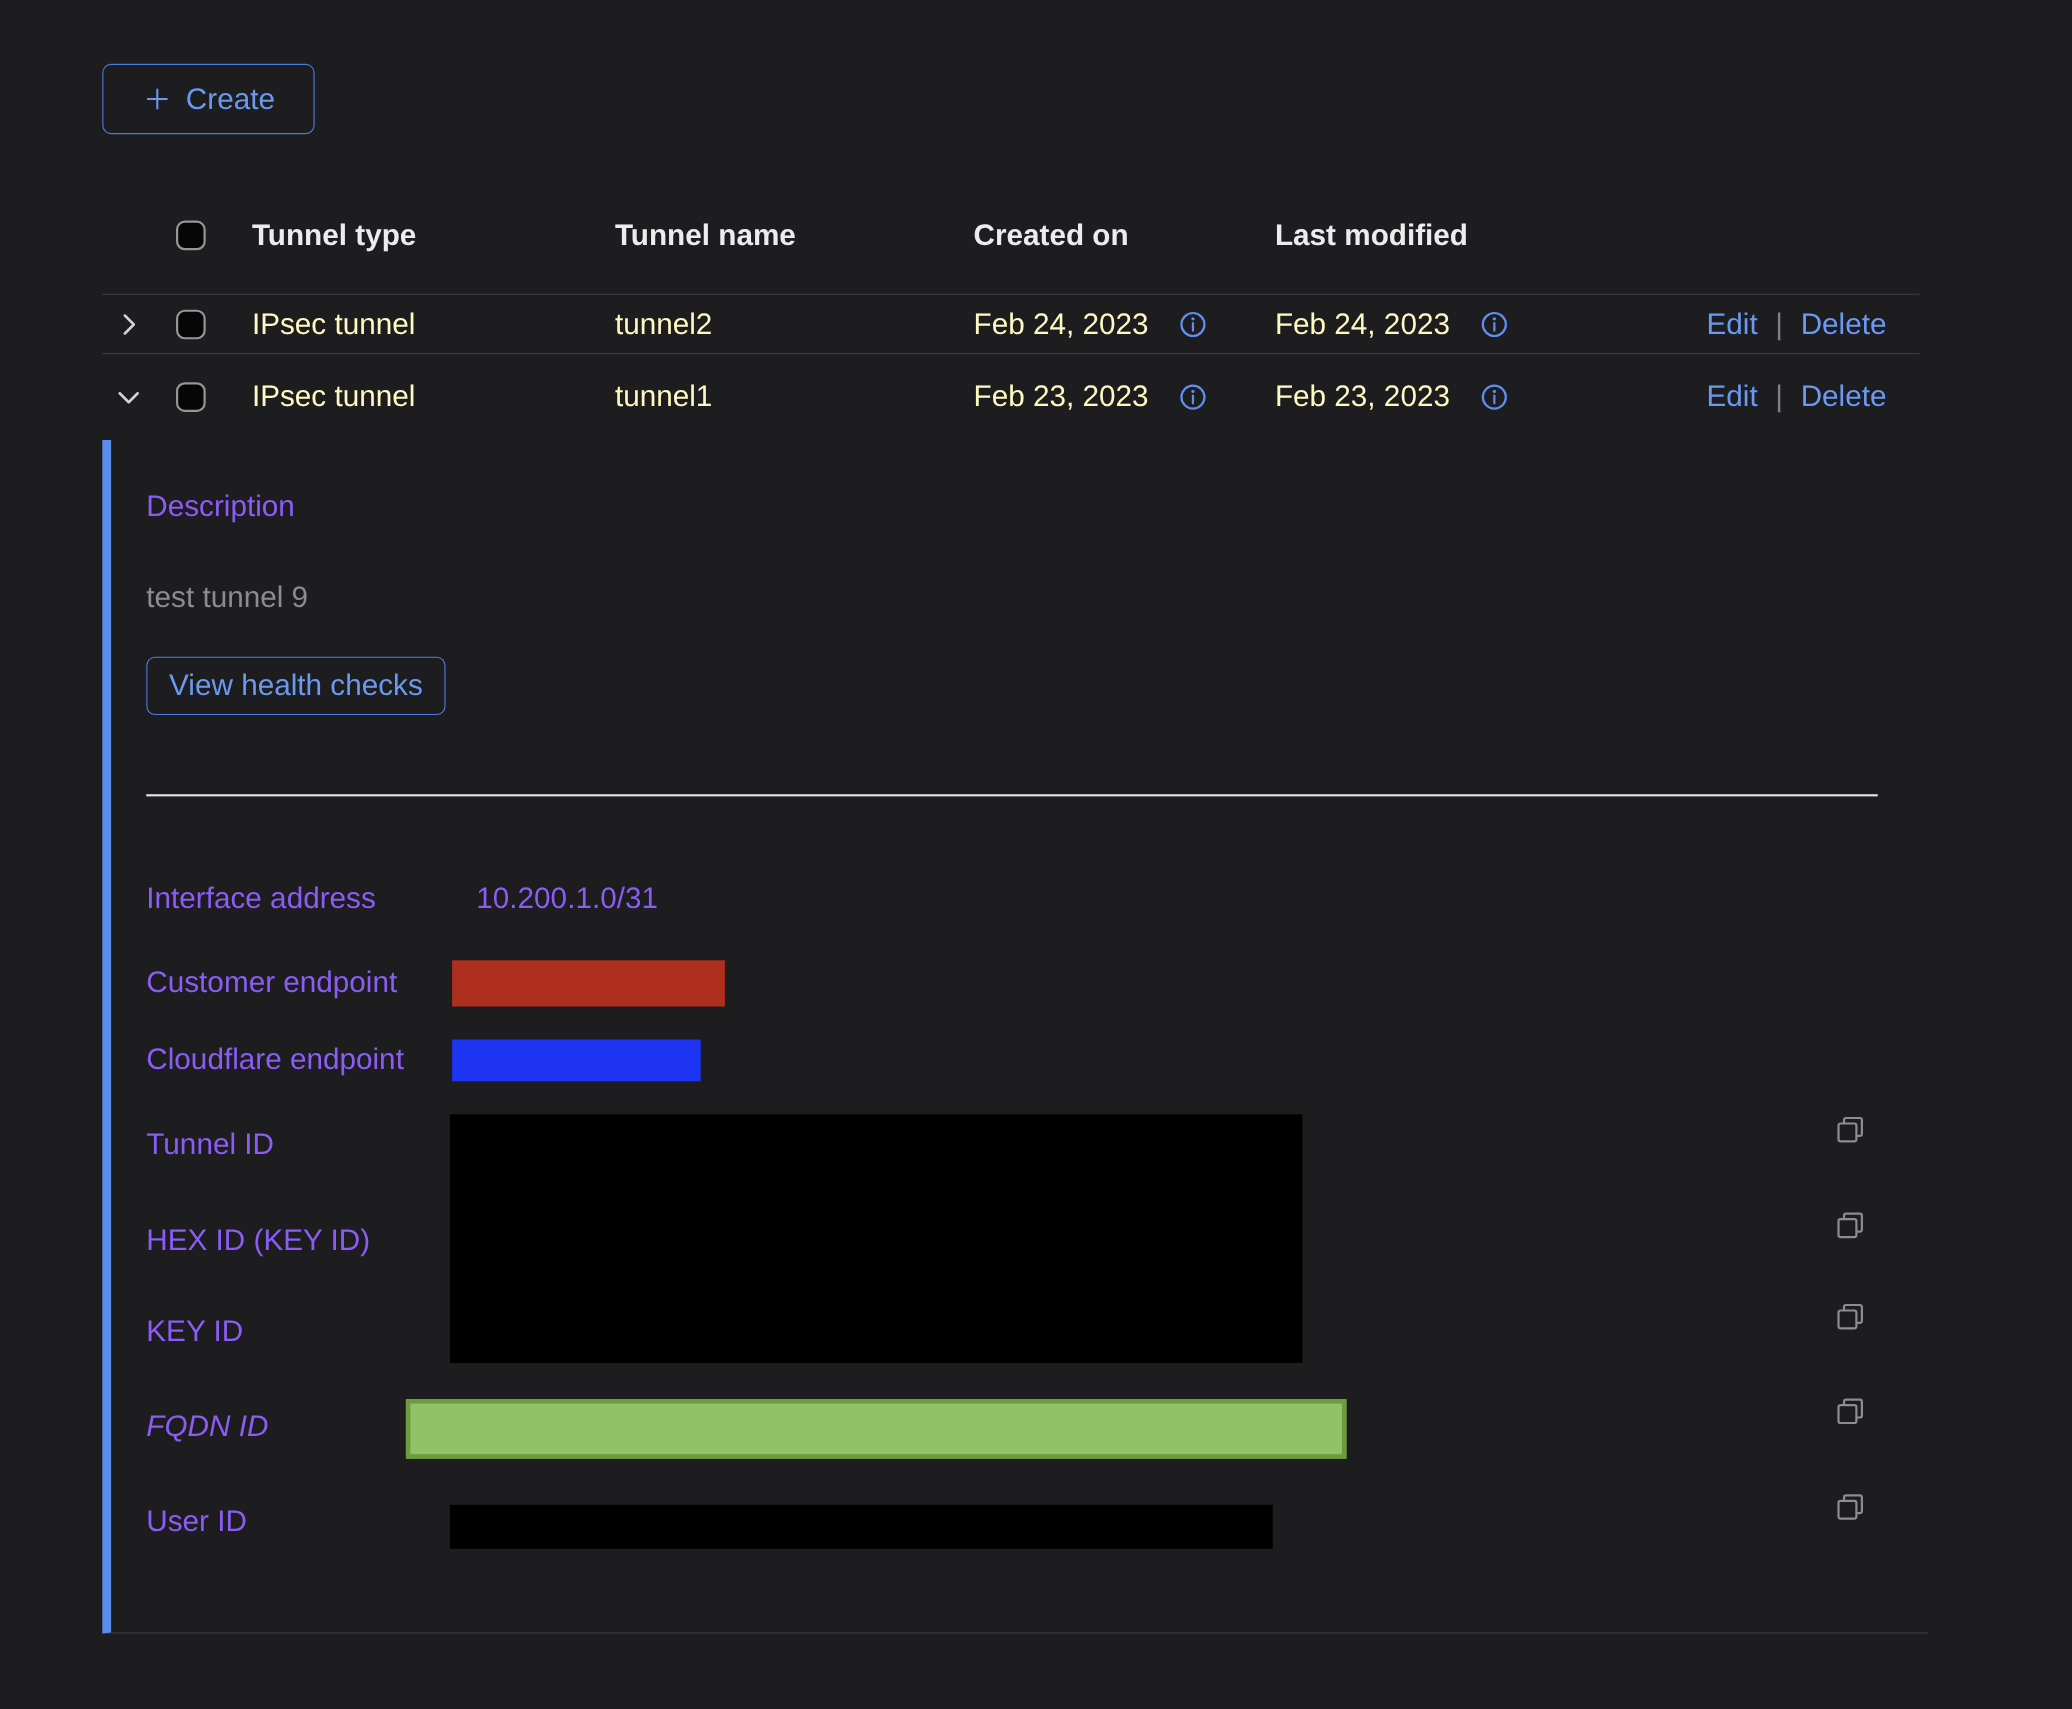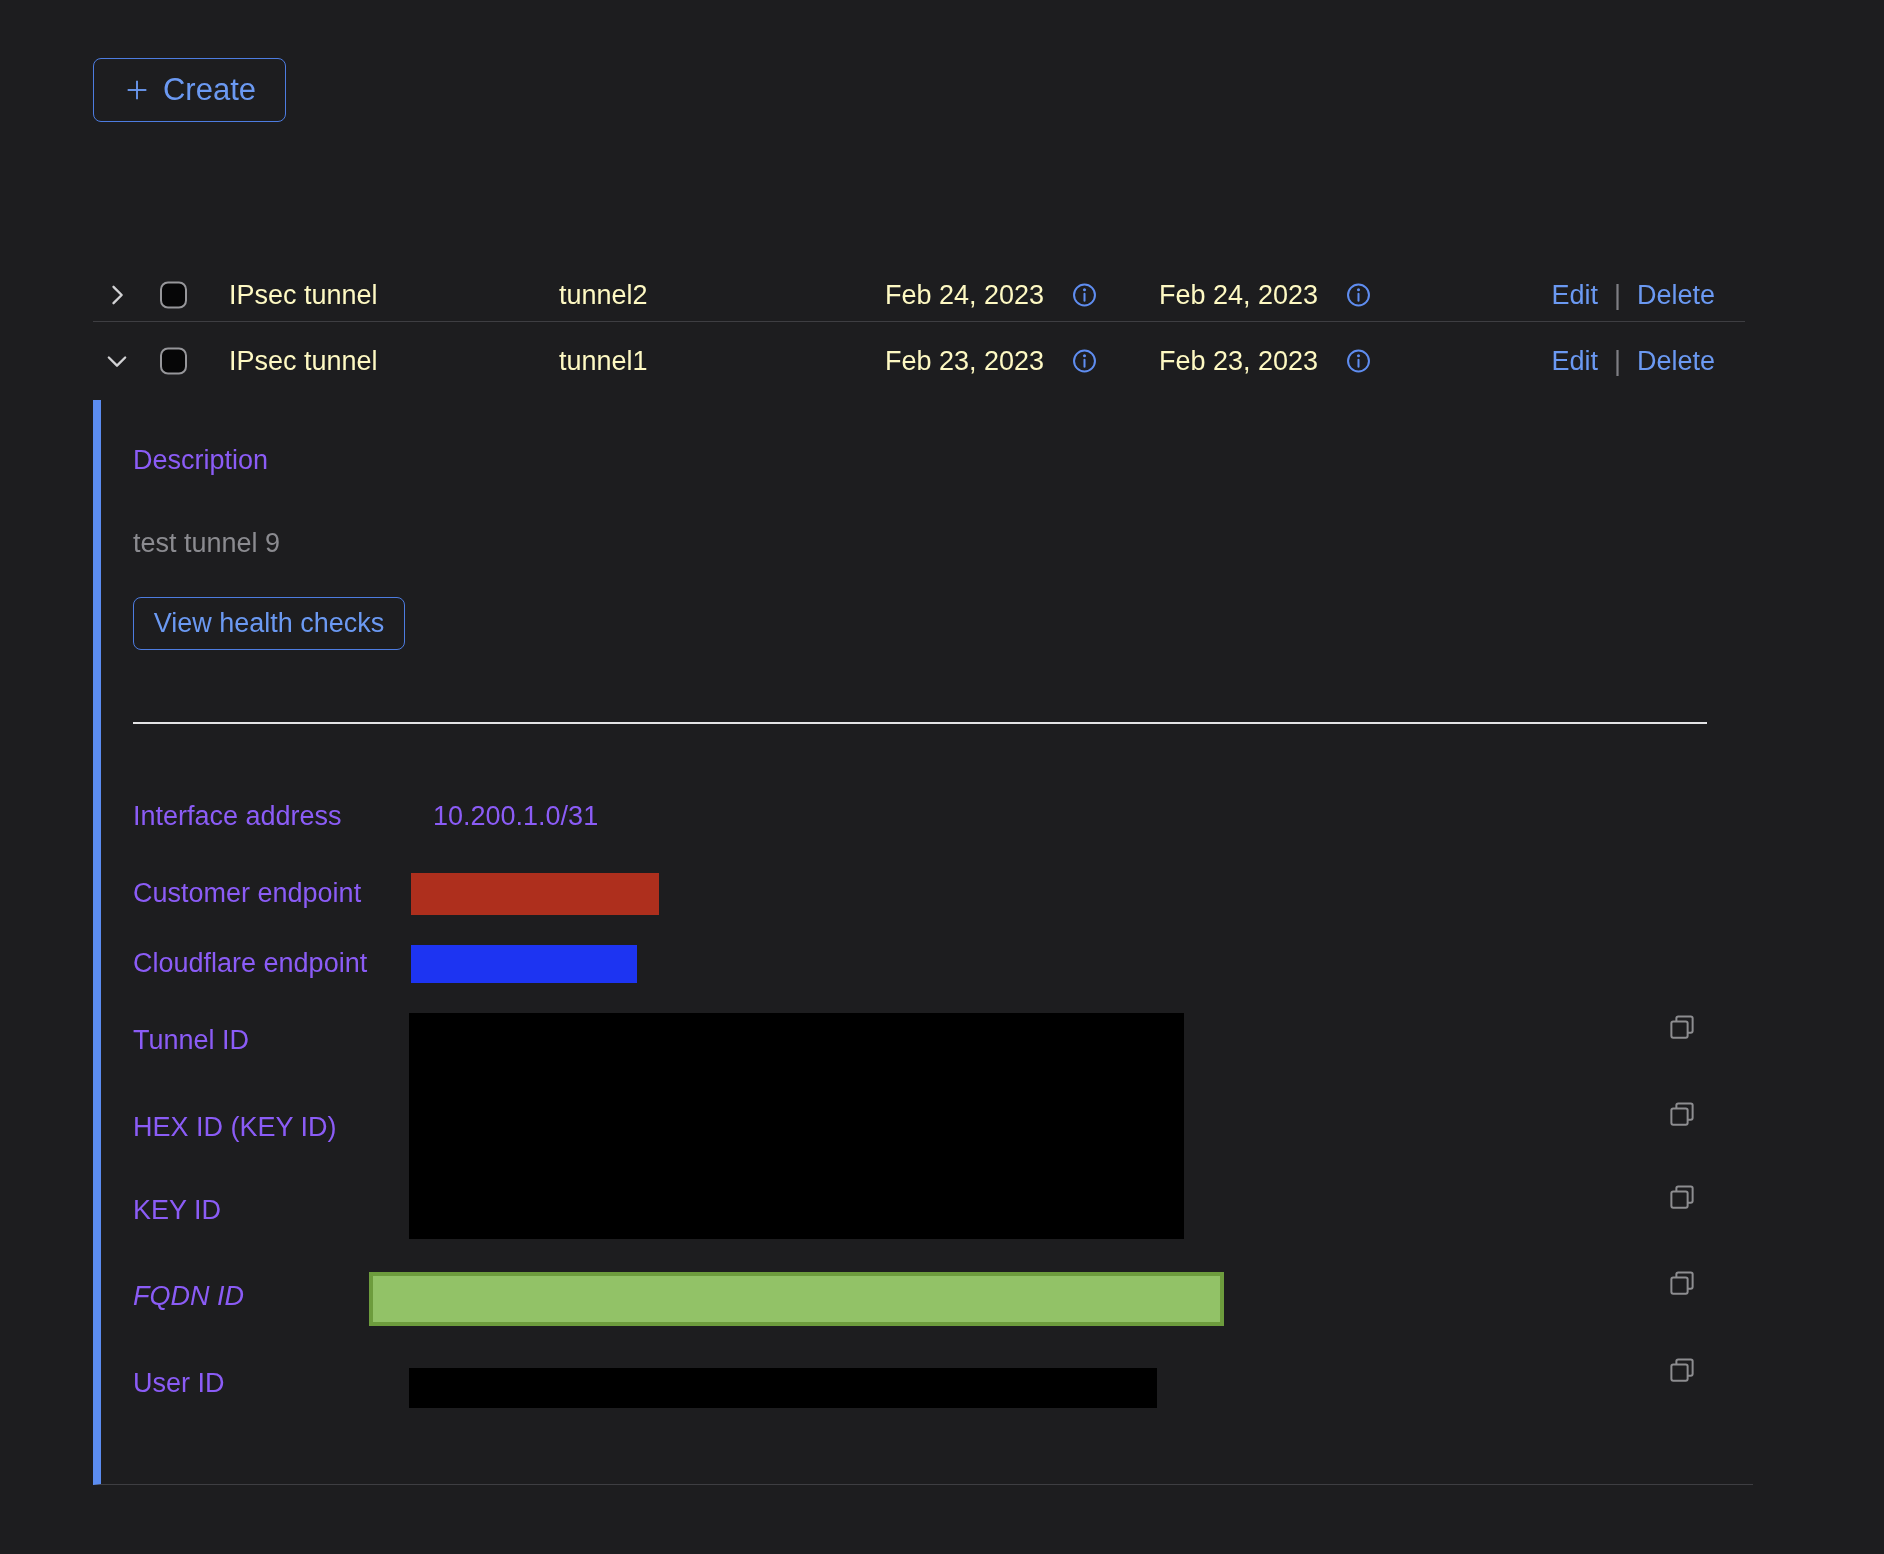--- a/index.html
+++ b/index.html
@@ -8,21 +8,21 @@
     width:1884px;height:1554px;
     background:#1d1d1f;
     font-family:"Liberation Sans","DejaVu Sans",sans-serif;
     color:#d9d9db;
     overflow:hidden;
   }
   
   .create-btn{
     position:absolute;left:93px;top:58px;width:193px;height:64px;
     border:1px solid #4d7ce0;border-radius:8px;background:transparent;
-    color:#6b99f2;font-size:31px;font-family:inherit;
+    color:#6b99f2;font-size:27px;font-family:inherit;
     display:flex;align-items:center;justify-content:center;gap:12px;
     cursor:pointer;box-sizing:border-box;
   }
   
   .hdr-row,.t-row{position:absolute;left:93px;width:1652px;box-sizing:border-box;}
   .hdr-row{top:160px;height:108px;border-bottom:1px solid #3e3e42;}
   .row-0{top:268px;height:54px;border-bottom:1px solid #3e3e42;}
   .row-1{top:322px;height:78px;}
   .cell{position:absolute;top:50%;transform:translateY(-50%);white-space:nowrap;}
   .hdr-label{font-weight:700;font-size:27px;color:#ececee;}
@@ -72,20 +72,27 @@
 <div class="app">
 
   <button class="create-btn">
     <svg width="28" height="28" viewBox="0 0 24 24" fill="none" stroke="#6b99f2" stroke-width="1.6">
         <line x1="12" y1="4" x2="12" y2="20"></line>
         <line x1="4" y1="12" x2="20" y2="12"></line>
       </svg>
     <span>Create</span>
   </button>
 
+  <div class="hdr-row">
+    <div class="cell col-check checkbox"></div>
+    <div class="cell col-type hdr-label">Tunnel type</div>
+    <div class="cell col-name hdr-label">Tunnel name</div>
+    <div class="cell col-created hdr-label">Created on</div>
+    <div class="cell col-modified hdr-label">Last modified</div>
+  </div>
 
   <div class="t-row row-0">
     <svg class="cell col-chevron" viewBox="0 0 24 24" fill="none" stroke="#d2d2d4" stroke-width="2" stroke-linecap="round" stroke-linejoin="round">
         <polyline points="9 5 16 12 9 19"></polyline>
       </svg>
     <div class="cell col-check checkbox"></div>
     <div class="cell col-type row-text">IPsec tunnel</div>
     <div class="cell col-name row-text">tunnel2</div>
     <div class="cell col-created row-text">Feb 24, 2023</div>
     <svg class="cell col-info1" viewBox="0 0 24 24" fill="none" stroke="#5f8df0" stroke-width="1.8">

